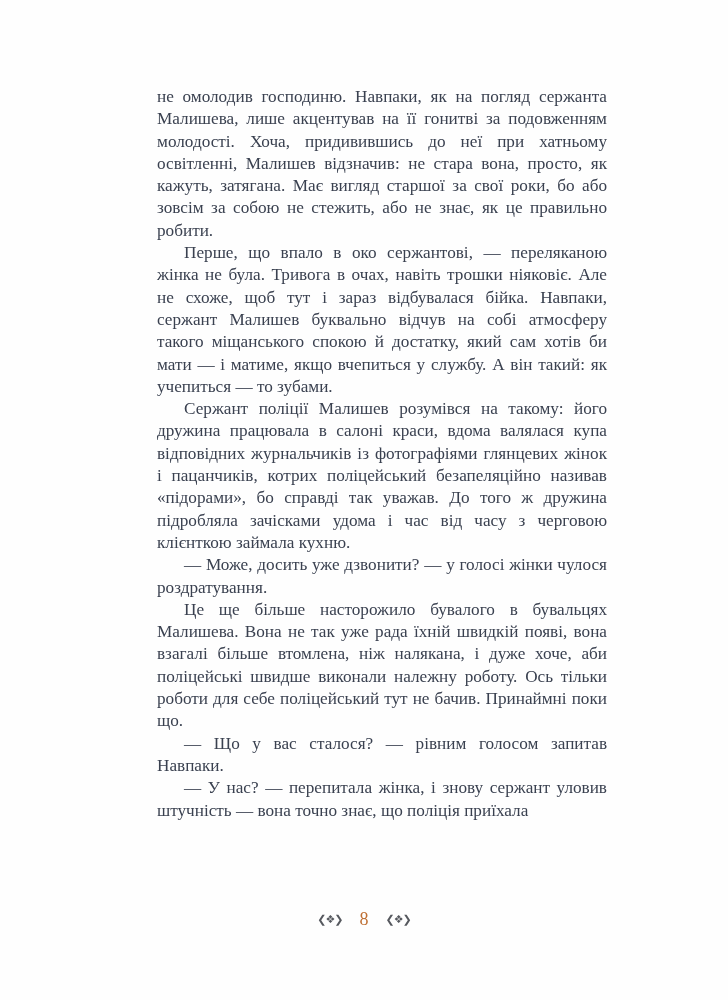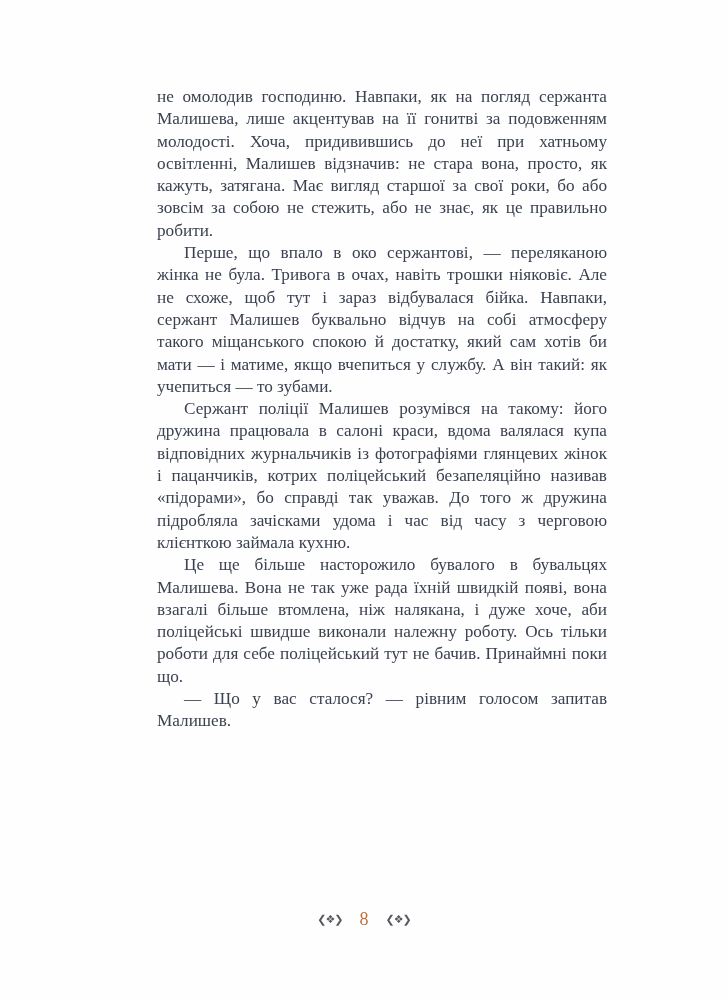--- a/index.html
+++ b/index.html
@@ -61,22 +61,24 @@
 </style>
 </head>
 <body>
 
 <div class="page" style="--bg: #fefefe; --text: #3a4150; --pagenum: #bf7034; --ornament: #55585e;">
 
   <main class="text-block">
     <p class="no-indent">не омолодив господиню. Навпаки, як на погляд сержанта Малишева, лише акцентував на її гонитві за подовженням молодості. Хоча, придивившись до неї при хатньому освітленні, Малишев відзначив: не стара вона, просто, як кажуть, затягана. Має вигляд старшої за свої роки, бо або зовсім за собою не стежить, або не знає, як це правильно робити.</p>
     <p>Перше, що впало в око сержантові, — переляканою жінка не була. Тривога в очах, навіть трошки ніяковіє. Але не схоже, щоб тут і зараз відбувалася бійка. Навпаки, сержант Малишев буквально відчув на собі атмосферу такого міщанського спокою й достатку, який сам хотів би мати — і матиме, якщо вчепиться у службу. А він такий: як учепиться — то зубами.</p>
     <p>Сержант поліції Малишев розумівся на такому: його дружина працювала в салоні краси, вдома валялася купа відповідних журнальчиків із фотографіями глянцевих жінок і пацанчиків, котрих поліцейський безапеляційно називав «підорами», бо справді так уважав. До того ж дружина підробляла зачісками удома і час від часу з черговою клієнткою займала кухню.</p>
+    <p>— Може, досить уже дзвонити? — у голосі жінки чулося роздратування.</p>
     <p>Це ще більше насторожило бувалого в бувальцях Малишева. Вона не так уже рада їхній швидкій появі, вона взагалі більше втомлена, ніж налякана, і дуже хоче, аби поліцейські швидше виконали належну роботу. Ось тільки роботи для себе поліцейський тут не бачив. Принаймні поки що.</p>
-    <p>— Що у вас сталося? — рівним голосом запитав Малишев.</p>
+    <p>— Що у вас сталося? — рівним голосом запитав Навпаки.</p>
+    <p>— У нас? — перепитала жінка, і знову сержант уловив штучність — вона точно знає, що поліція приїхала</p>
   </main>
 
   <footer class="page-footer">
     <span class="ornament">❮❖❯</span>
     <span class="page-number">8</span>
     <span class="ornament">❮❖❯</span>
   </footer>
 
 </div>
 

